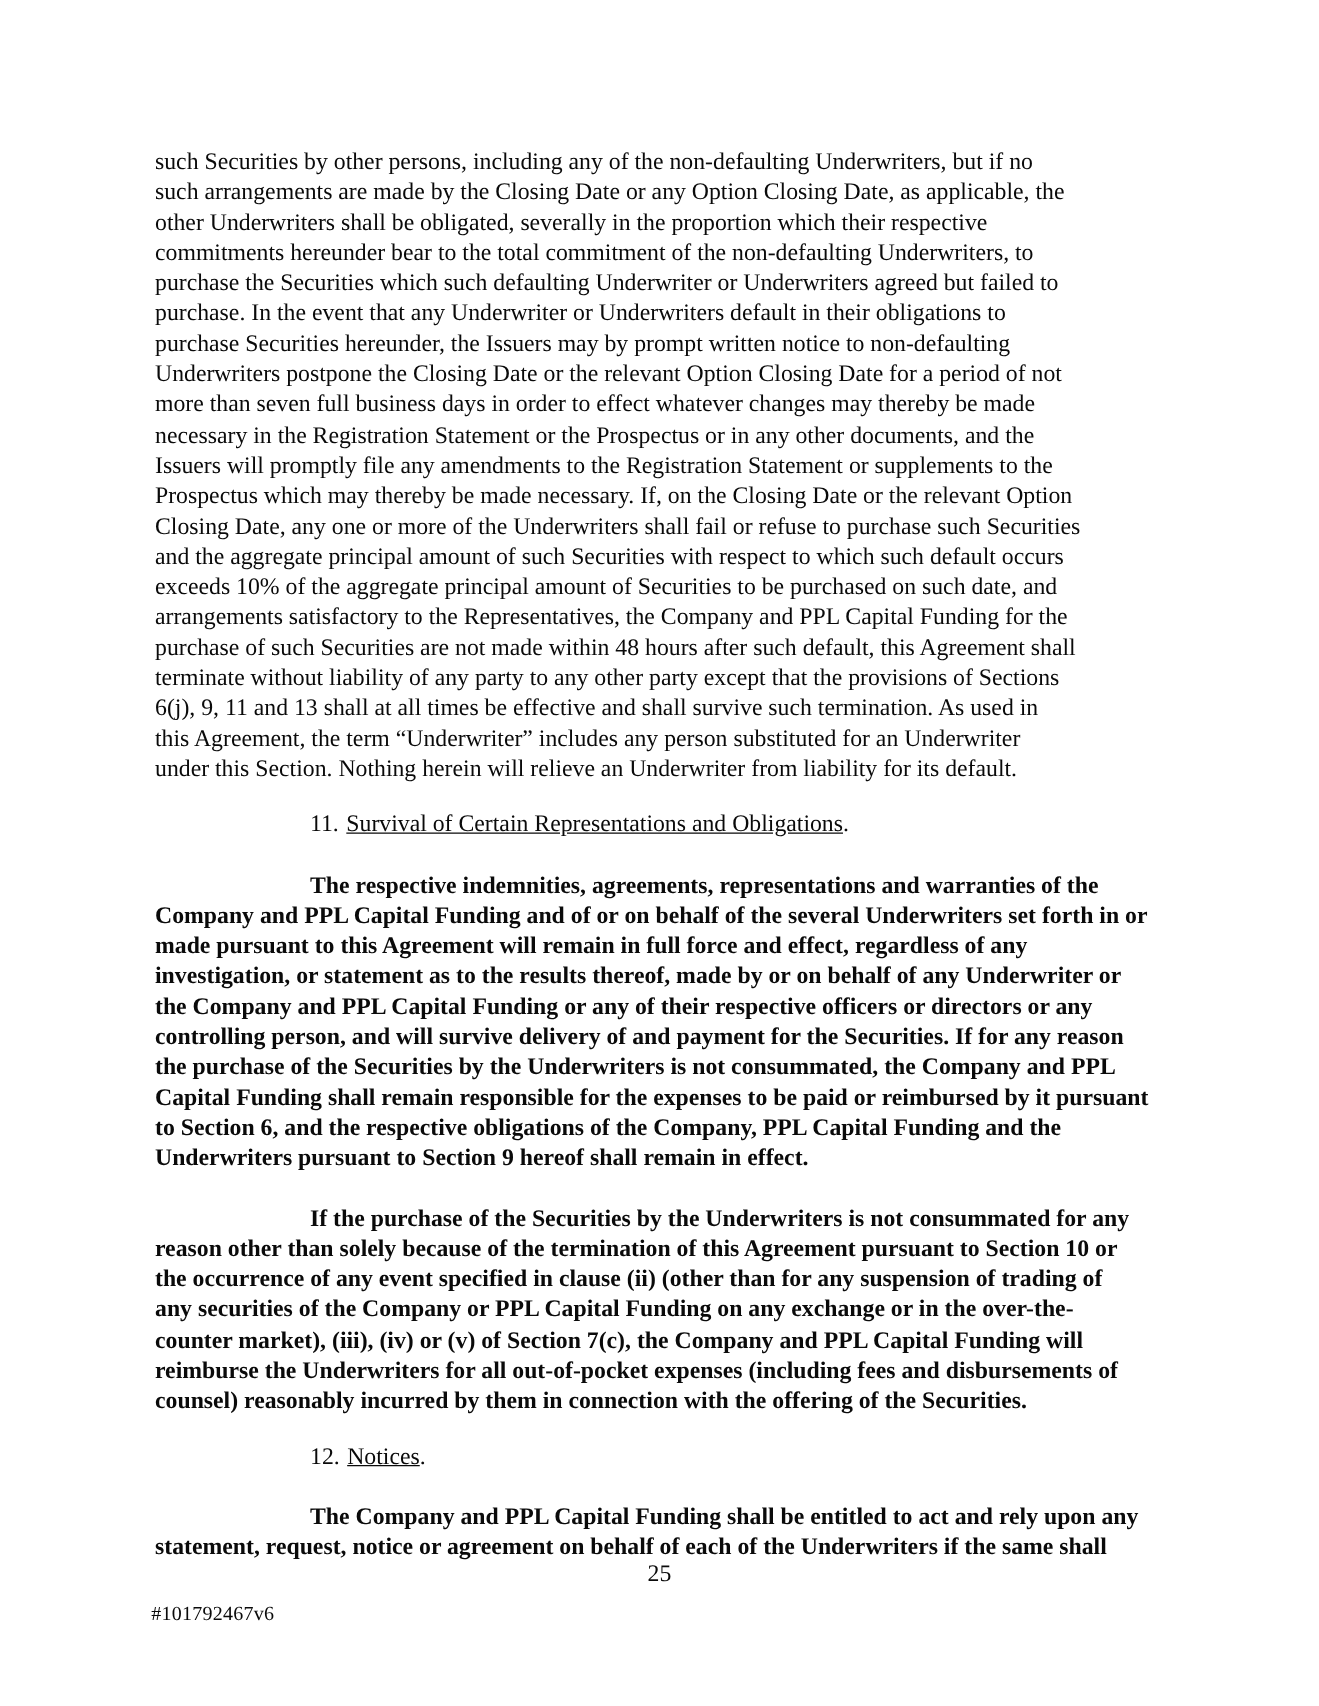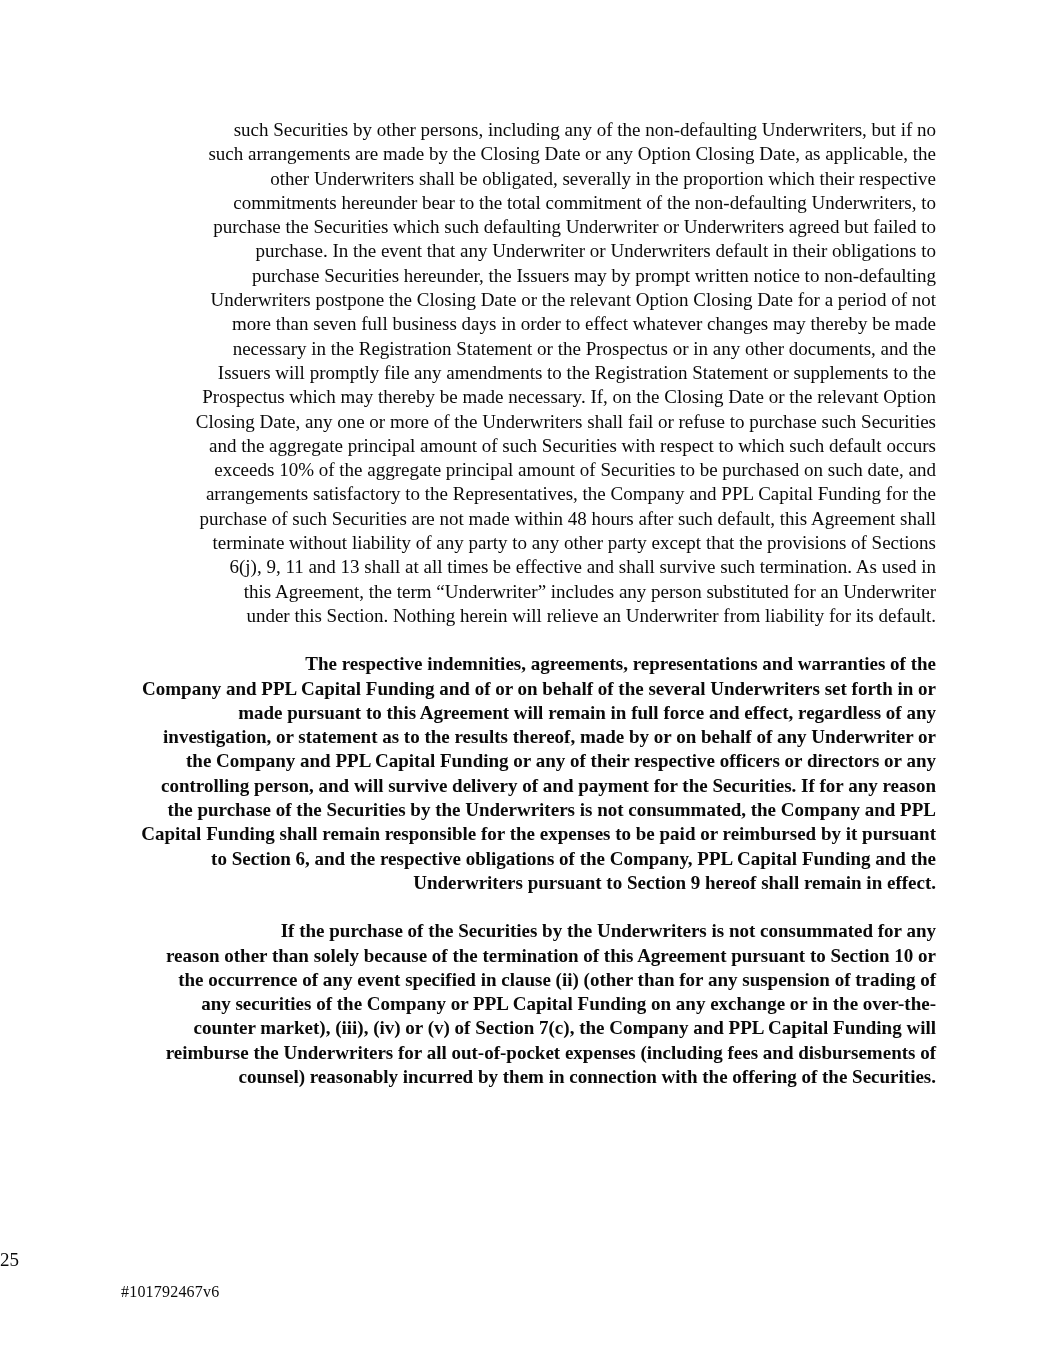--- a/index.html
+++ b/index.html
@@ -18,21 +18,21 @@
   }
   .content {
     position: absolute;
     top: 118px;
     left: 124px;
     width: 812px;
   }
   .para {
     white-space: pre-line;
     margin: 0;
-    text-align: right;
+    text-align: left;
   }
   .para.first-indent {
     text-indent: 124px;
     font-weight: bold;
   }
   .block-gap {
     margin-top: 24px;
   }
   .heading {
     margin: 0;
@@ -44,21 +44,21 @@
     margin-right: 6px;
   }
   .heading .sec-title {
     text-decoration: underline;
   }
   .page-number {
     position: absolute;
     top: 1248px;
     left: 0;
     width: 1055px;
-    text-align: left;
+    text-align: center;
   }
   .doc-id {
     position: absolute;
     top: 1285px;
     left: 121px;
     font-size: 16px;
     line-height: 14px;
     letter-spacing: 0.2px;
   }
 </style>
@@ -82,39 +82,43 @@
 Closing Date, any one or more of the Underwriters shall fail or refuse to purchase such Securities
 and the aggregate principal amount of such Securities with respect to which such default occurs
 exceeds 10% of the aggregate principal amount of Securities to be purchased on such date, and
 arrangements satisfactory to the Representatives, the Company and PPL Capital Funding for the
 purchase of such Securities are not made within 48 hours after such default, this Agreement shall
 terminate without liability of any party to any other party except that the provisions of Sections
 6(j), 9, 11 and 13 shall at all times be effective and shall survive such termination.  As used in
 this Agreement, the term “Underwriter” includes any person substituted for an Underwriter
 under this Section.  Nothing herein will relieve an Underwriter from liability for its default.</p>
 
+  <p class="heading block-gap"><span class="sec-num">11.</span><span class="sec-title">Survival of Certain Representations and Obligations</span><span>.</span></p>
 
   <p class="para first-indent block-gap">The respective indemnities, agreements, representations and warranties of the
 Company and PPL Capital Funding and of or on behalf of the several Underwriters set forth in or
 made pursuant to this Agreement will remain in full force and effect, regardless of any
 investigation, or statement as to the results thereof, made by or on behalf of any Underwriter or
 the Company and PPL Capital Funding or any of their respective officers or directors or any
 controlling person, and will survive delivery of and payment for the Securities. If for any reason
 the purchase of the Securities by the Underwriters is not consummated, the Company and PPL
 Capital Funding shall remain responsible for the expenses to be paid or reimbursed by it pursuant
 to Section 6, and the respective obligations of the Company, PPL Capital Funding and the
 Underwriters pursuant to Section 9 hereof shall remain in effect.</p>
 
   <p class="para first-indent block-gap">If the purchase of the Securities by the Underwriters is not consummated for any
 reason other than solely because of the termination of this Agreement pursuant to Section 10 or
 the occurrence of any event specified in clause (ii) (other than for any suspension of trading of
 any securities of the Company or PPL Capital Funding on any exchange or in the over-the-
 counter market), (iii), (iv) or (v) of Section 7(c), the Company and PPL Capital Funding will
 reimburse the Underwriters for all out-of-pocket expenses (including fees and disbursements of
 counsel) reasonably incurred by them in connection with the offering of the Securities.</p>
 
+  <p class="heading block-gap"><span class="sec-num">12.</span><span class="sec-title">Notices</span><span>.</span></p>
 
+  <p class="para first-indent block-gap">The Company and PPL Capital Funding shall be entitled to act and rely upon any
+statement, request, notice or agreement on behalf of each of the Underwriters if the same shall</p>
 
 </div>
 
 <div class="page-number">25</div>
 
 <div class="doc-id">#101792467v6</div>
 
 </body></html>

